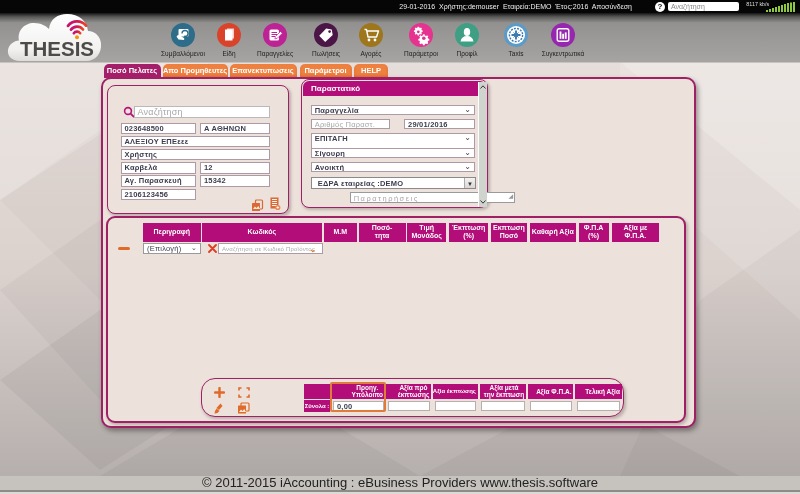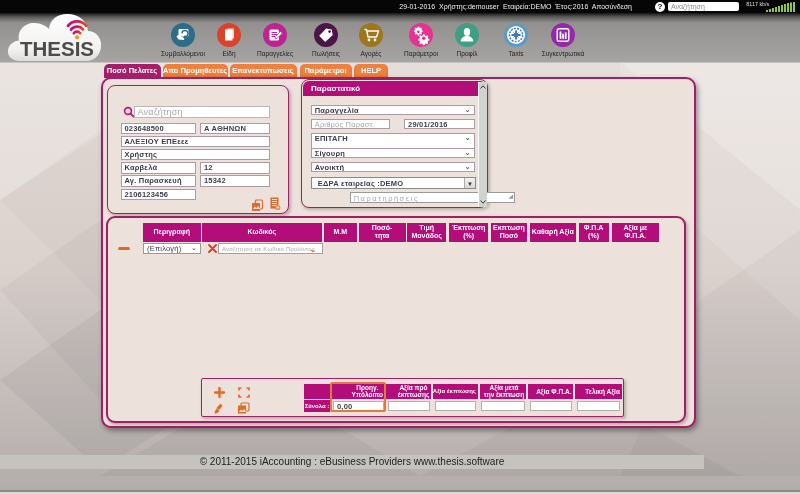--- a/index.html
+++ b/index.html
@@ -37,22 +37,22 @@
 .fld { position:absolute; background:#fff; border:1px solid #ad9aa5; font-size:7.5px; font-weight:bold;
   color:#3c3c4e; padding-left:3px; line-height:10px; white-space:nowrap; overflow:hidden; letter-spacing:0.2px; }
 .fld.ph { color:#a8a8a8; font-weight:normal; }
 .dd { position:absolute; background:#fff; border:1px solid #ad9aa5; font-size:7.5px; font-weight:bold;
   color:#3c3c4e; padding-left:3px; white-space:nowrap; overflow:hidden; letter-spacing:0.2px; }
 .dd .chev { position:absolute; right:3px; top:-1px; color:#444; font-size:8px; font-weight:normal; }
 
 .th { position:absolute; background:#b30d7a; color:#fff; font-size:7px; font-weight:bold; text-align:center;
   display:flex; align-items:center; justify-content:center; line-height:1.12; }
 
-#footbar { position:absolute; left:0; top:455px; width:704px; height:14px; background:#c6c3bf;
-  font-size:10px; color:#222; text-align:center; line-height:14px; }
+#footbar { position:absolute; left:0; top:476px; width:800px; height:14px; background:#c6c3bf;
+  font-size:13px; color:#222; text-align:center; line-height:14px; }
 #footline { position:absolute; left:0; top:490px; width:800px; height:2px; background:#8d8b88; }
 #footstrip { position:absolute; left:0; top:492px; width:800px; height:2px; background:#dcdad7; }
 </style>
 </head>
 <body>
 <svg id="bg" viewBox="0 0 800 494" preserveAspectRatio="none">
   <defs>
     <linearGradient id="bgg" x1="0" y1="0" x2="0" y2="1">
       <stop offset="0" stop-color="#e9e1dd"></stop>
       <stop offset="0.55" stop-color="#dbd2ce"></stop>
@@ -300,21 +300,21 @@
   <div class="abs" style="left:10px; top:28.5px; width:12px; height:3.5px; background:#e06a28; border-radius:2px;"></div>
   <div class="dd" style="left:35px; top:24.5px; width:58px; height:11px; font-weight:normal; line-height:10px; border-color:#9a9a9a;">(Επιλογή)<span class="chev" style="font-size:7px;">⌄</span></div>
   <svg class="abs" style="left:100px; top:25.5px;" width="9" height="9" viewBox="0 0 9 9">
     <path d="M1,1 L8,8 M8,1 L1,8" stroke="#e03c20" stroke-width="1.8" stroke-linecap="round"></path>
   </svg>
   <div class="fld ph" style="left:110px; top:24.5px; width:104.5px; height:11px; line-height:10px; font-size:6px;">Αναζήτηση σε Κωδικό Προϊόντος
     <span style="position:absolute; right:5px; top:1px; color:#e07b28; font-size:8px; font-weight:bold;">⌄</span>
   </div>
 </div>
 
-<div class="panelbox" id="totbox" style="left:201px; top:378px; width:423px; height:38.5px; border-width:1.5px; border-radius:2px;">
+<div class="panelbox" id="totbox" style="left:201px; top:378px; width:423px; height:38.5px; border-width:1.5px; border-radius:14px;">
   <svg class="abs" style="left:12px; top:8px;" width="11" height="11" viewBox="0 0 11 11">
     <path d="M5.5,1 V10 M1,5.5 H10" stroke="#e06a28" stroke-width="2.4" stroke-linecap="round"></path>
   </svg>
   <svg class="abs" style="left:36px; top:8px;" width="12" height="11" viewBox="0 0 12 11">
     <g stroke="#e06a28" stroke-width="1.6" fill="none">
       <path d="M1,3.5 V1 H3.5 M8.5,1 H11 V3.5 M11,7.5 V10 H8.5 M3.5,10 H1 V7.5"></path>
     </g>
   </svg>
   <svg class="abs" style="left:12px; top:23.5px;" width="10" height="11" viewBox="0 0 10 11">
     <path d="M6.5,0.5 l2,2.5 l-3.5,4 l-2.5,-2 z" fill="#e06a28"></path>

